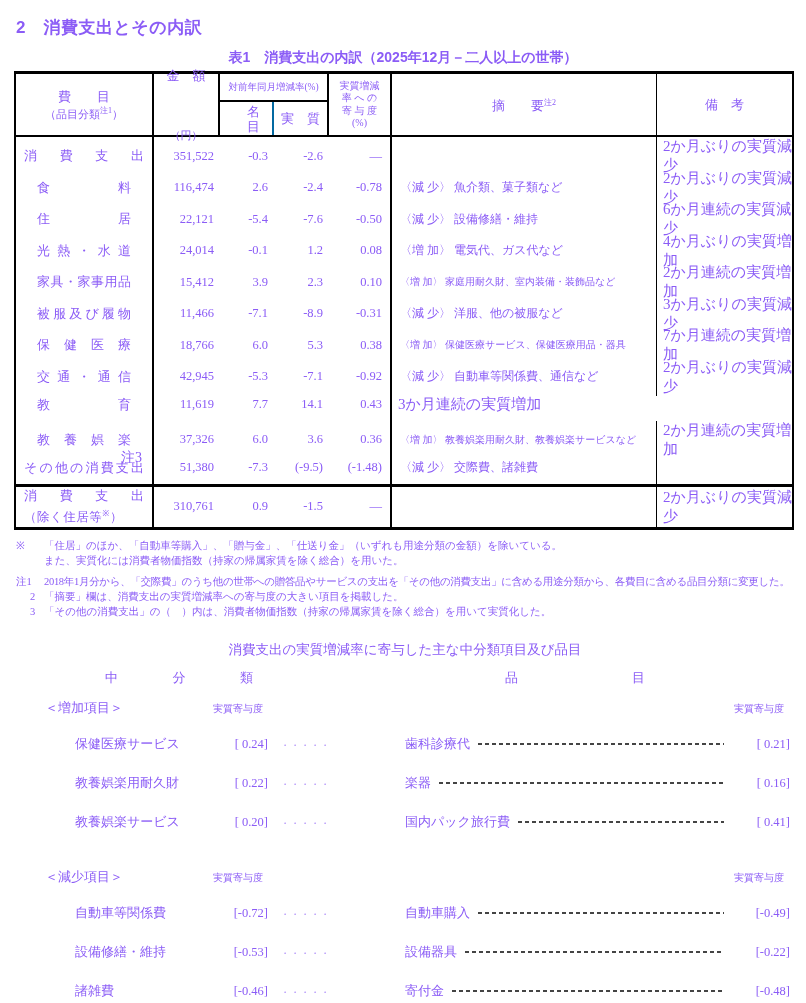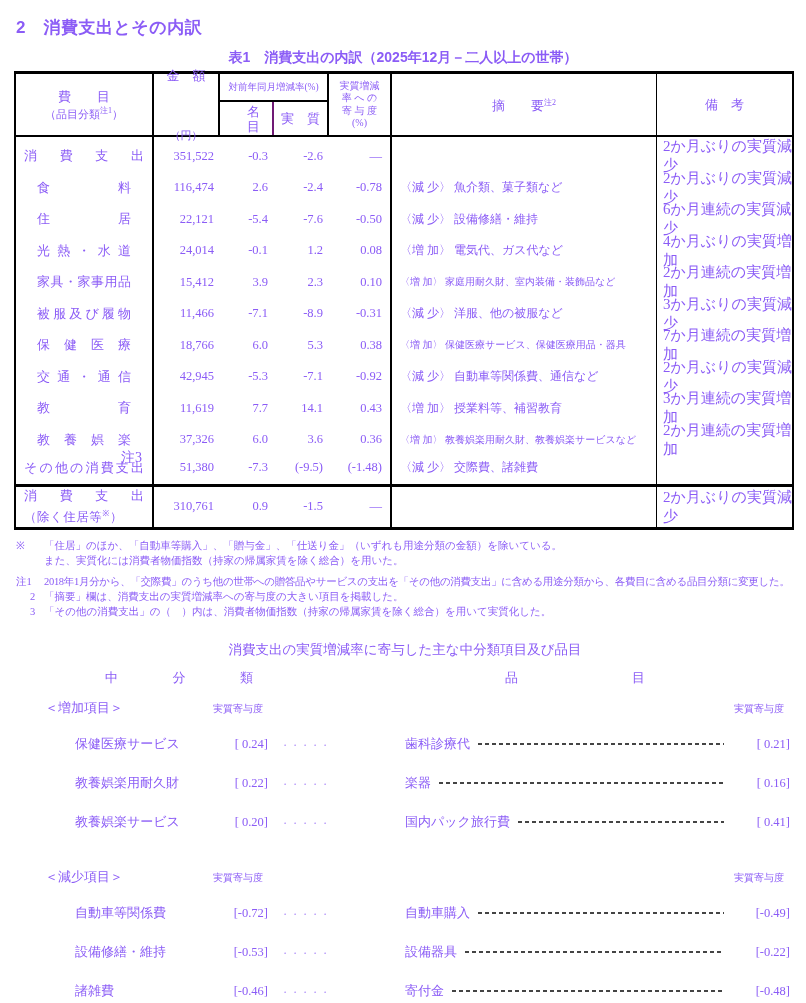--- a/index.html
+++ b/index.html
@@ -13,21 +13,21 @@
        border:2px solid #000;border-top-width:3px;border-bottom-width:3px;}
   .thead{display:grid;grid-template-columns:138px 66px 54px 55px 63px 265px 1fr;
          grid-template-rows:28px 33px;border-bottom:2.5px solid #000;}
   .hc{display:flex;flex-direction:column;align-items:center;justify-content:center;
       font-size:13px;line-height:15px;box-sizing:border-box;}
   .hc .sm{font-size:11px;line-height:13px;}
   .h-item{grid-row:1/3;grid-column:1;border-right:2px solid #000;}
   .h-amount{grid-row:1/3;grid-column:2;border-right:2px solid #000;gap:46px;}
   .h-yoy{grid-row:1;grid-column:3/5;border-right:2px solid #000;border-bottom:2px solid #000;
          font-size:9.5px;}
-  .h-nominal{grid-row:2;grid-column:3;border-right:2px solid #701a75;padding-left:28px;}
+  .h-nominal{grid-row:2;grid-column:3;border-right:2px solid #0369a1;padding-left:28px;}
   .h-real{grid-row:2;grid-column:4;border-right:2px solid #000;}
   .h-contrib{grid-row:1/3;grid-column:5;border-right:2px solid #000;
              font-size:10px;line-height:12.5px;}
   .h-summary{grid-row:1/3;grid-column:6;border-right:1.5px solid #000;}
   .h-remarks{grid-row:1/3;grid-column:7;}
   .sup{font-size:8px;vertical-align:super;}
 
   .trow{display:grid;grid-template-columns:138px 66px 54px 55px 63px 265px 1fr;
         height:31.5px;align-items:center;font-size:12.5px;}
   .c{box-sizing:border-box;height:100%;display:flex;align-items:center;}
@@ -256,21 +256,20 @@
       <span class="sup3"></span>
       <div class="spread item-label indent">
               <span>教</span>
               <span>育</span>
             </div>
     </div>
     <div class="c c-num c-amount">11,619</div>
     <div class="c c-num c-nominal">7.7</div>
     <div class="c c-num c-real">14.1</div>
     <div class="c c-num c-contrib">0.43</div>
-    <div class="c c-summary">〈増 加〉 授業料等、補習教育</div>
     <div class="c c-remarks">3か月連続の実質増加</div>
   </div>
         <div class="trow">
     <div class="c c-item">
       <span class="sup3"></span>
       <div class="spread item-label indent">
               <span>教</span>
               <span>養</span>
               <span>娯</span>
               <span>楽</span>

